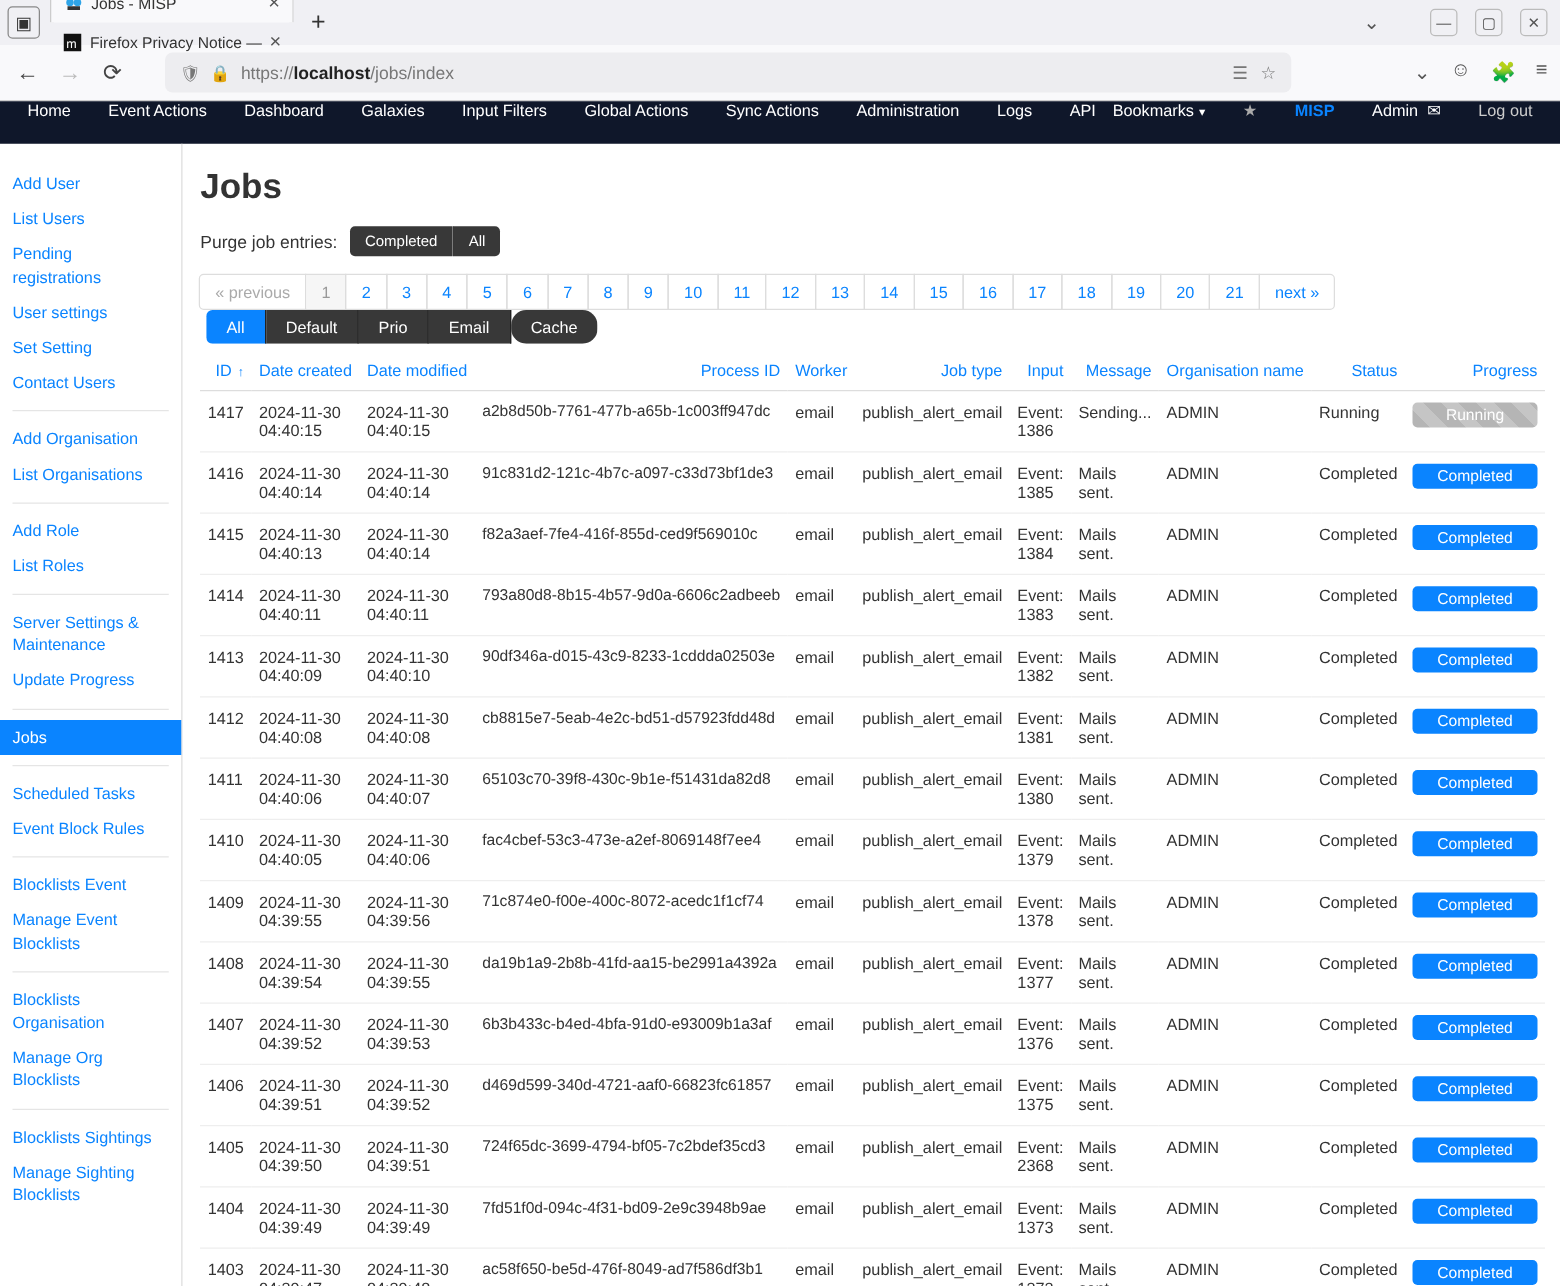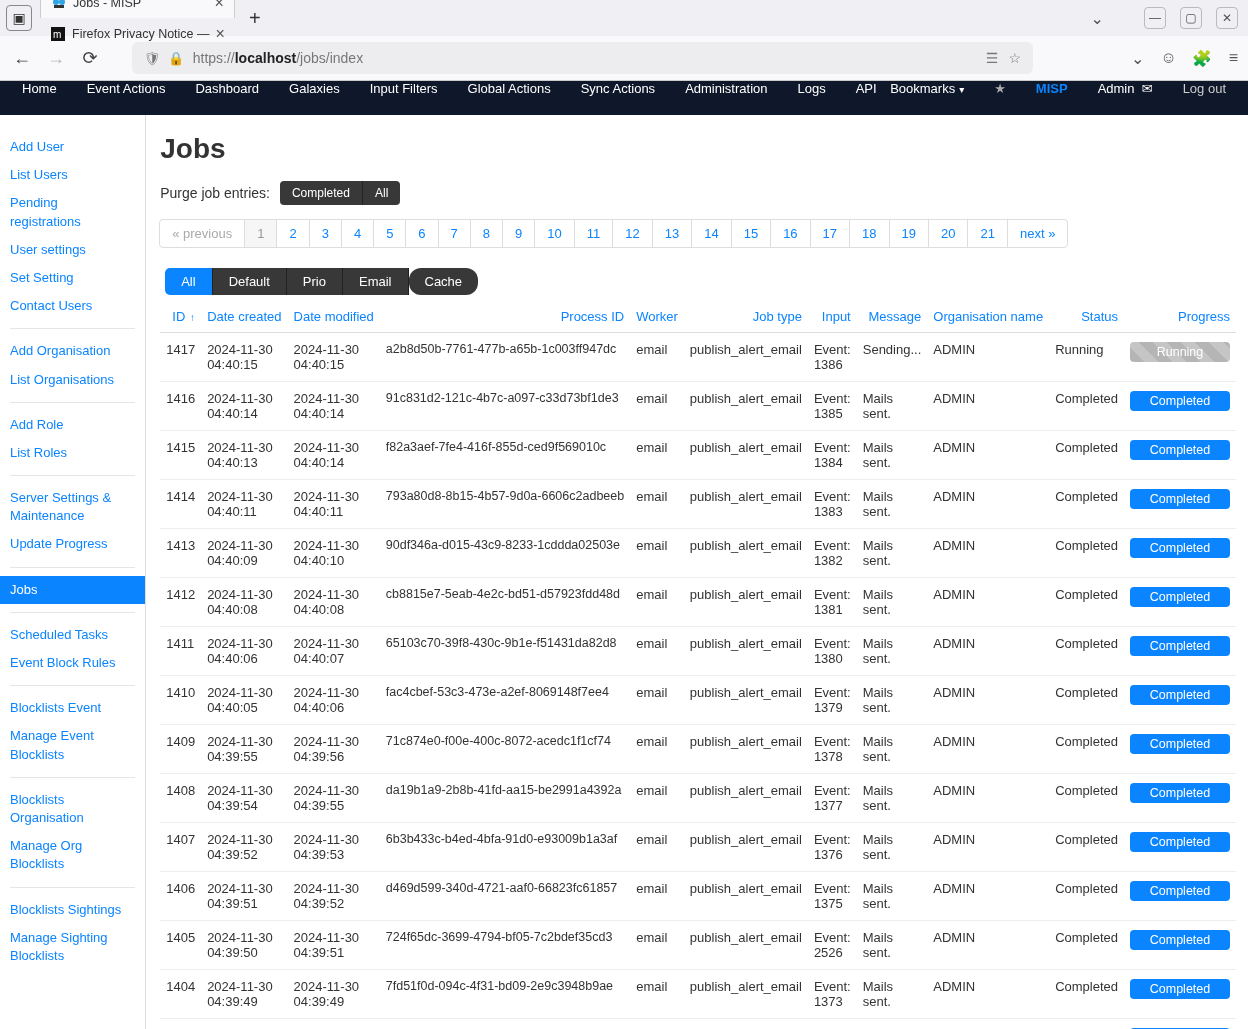--- a/index.html
+++ b/index.html
@@ -52,21 +52,21 @@
   
   .main { flex:1; padding:18px 12px 40px 14px;}
   .main h1 { font-size:28px; font-weight:bold; margin-bottom:16px;}
   .purge-row { display:flex; align-items:center; gap:10px; margin-bottom:14px; font-size:14px;text-align:right;}
   .purge-btns { display:flex; }
   .purge-btns span { background:#383838; color:#fff; padding:5px 12px; font-size:12px;}
   .purge-btns span:first-child { border-radius:4px 0 0 4px;}
   .purge-btns span:last-child { border-radius:0 4px 4px 0; border-left:1px solid #222;}
   
   
-  .pagination { display:flex; margin-bottom:20px;}
+  .pagination { display:flex; }
   .pagination li { list-style:none; border:1px solid #ddd; margin-left:-1px; }
   .pagination li a { display:block; padding:6px 12px; color:#0a84ff; text-decoration:none; font-size:13px;}
   .pagination li.disabled a { color:#aaa;}
   .pagination li.active a { color:#999; background:#f6f6f6;}
   .pagination li:first-child { border-radius:4px 0 0 4px;}
   .pagination li:last-child { border-radius:0 4px 4px 0;}
   
   
   .filter-tabs { display:flex; border-radius:5px; overflow:hidden; width:fit-content; margin-left:5px;}
   .filter-tabs span { padding:6px 16px; font-size:13px; color:#fff; background:#383838; border-right:1px solid #222;}
@@ -485,21 +485,21 @@
               <div class="progress-bar completed">Completed</div>
             </td>
           </tr>
           <tr>
             <td>1405</td>
             <td>2024-11-30 04:39:50</td>
             <td>2024-11-30 04:39:51</td>
             <td class="pid">724f65dc-3699-4794-bf05-7c2bdef35cd3</td>
             <td>email</td>
             <td>publish_alert_email</td>
-            <td>Event: 2526</td>
+            <td>Event: 2368</td>
             <td>Mails sent.</td>
             <td>ADMIN</td>
             <td>Completed</td>
             <td>
               <div class="progress-bar completed">Completed</div>
             </td>
           </tr>
           <tr>
             <td>1404</td>
             <td>2024-11-30 04:39:49</td>

